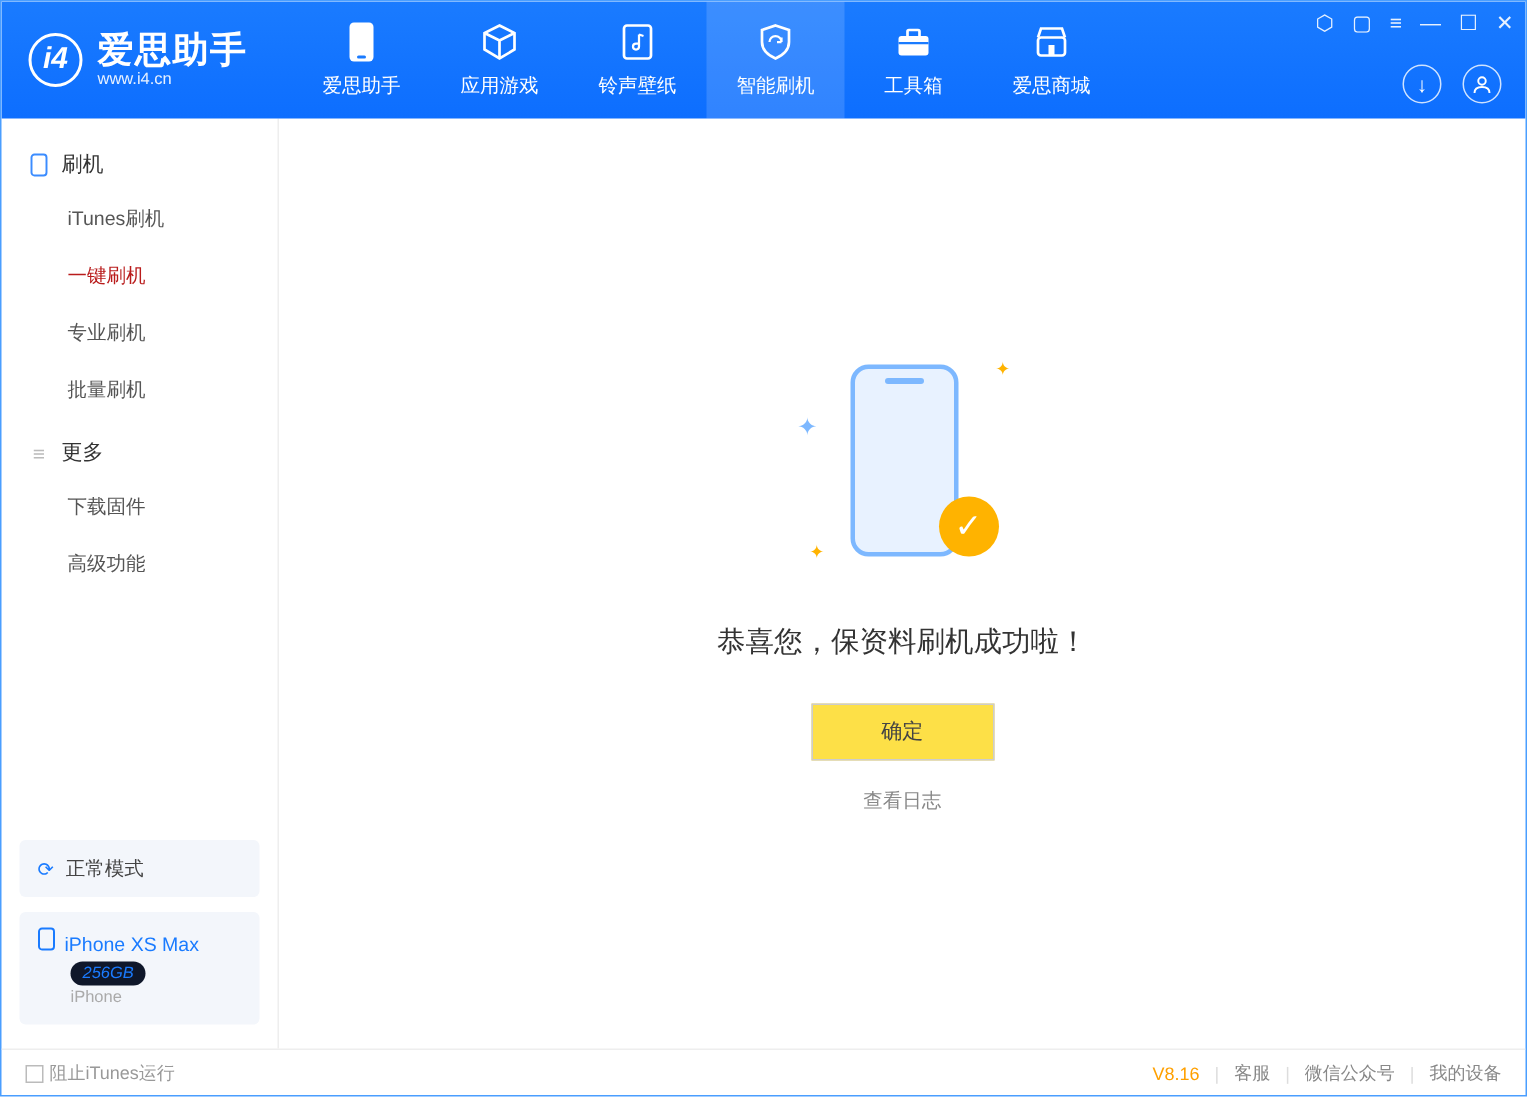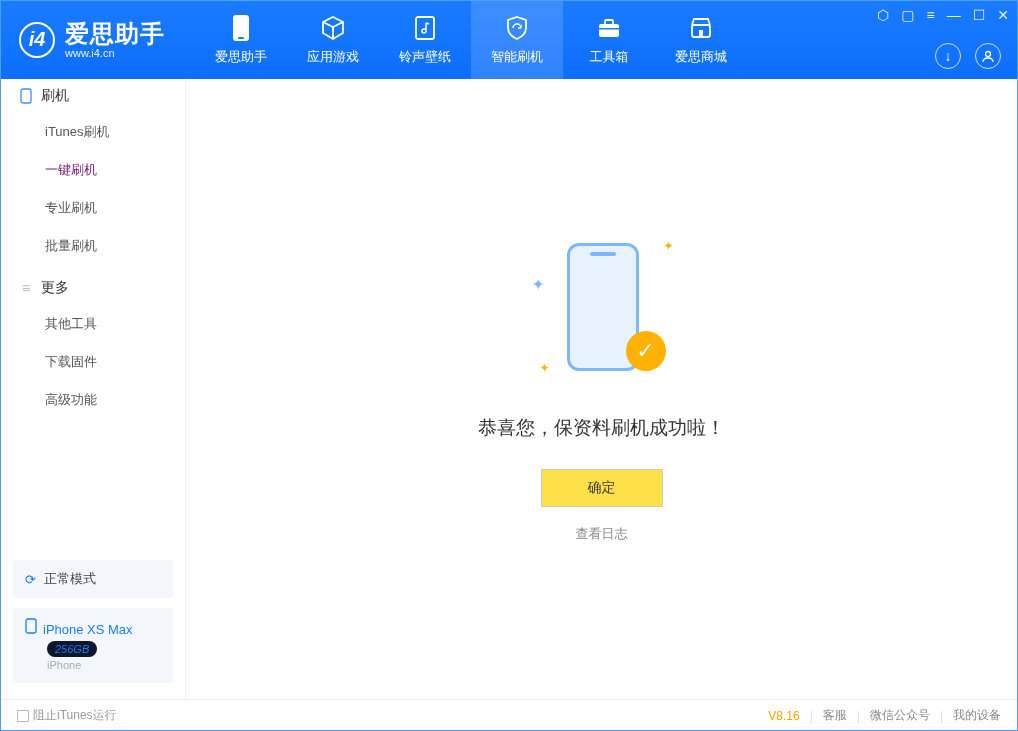--- a/index.html
+++ b/index.html
@@ -16,26 +16,26 @@
 .nav-tab { width: 92px; height: 100%; display: flex; flex-direction: column; align-items: center; justify-content: center; cursor: pointer; font-size: 13px; }
 .nav-tab.active { background: rgba(255,255,255,0.15); }
 .nav-tab .icon { width: 28px; height: 28px; margin-bottom: 6px; display: flex; align-items: center; justify-content: center; }
 
 .window-controls { position: absolute; right: 8px; top: 6px; display: flex; gap: 12px; align-items: center; }
 .window-controls span { cursor: pointer; font-size: 14px; opacity: 0.9; }
 .header-bottom-icons { position: absolute; right: 16px; bottom: 10px; display: flex; gap: 14px; }
 .header-bottom-icons span { width: 26px; height: 26px; border: 1.5px solid rgba(255,255,255,0.8); border-radius: 50%; display: flex; align-items: center; justify-content: center; cursor: pointer; font-size: 14px; }
 
 .body-area { display: flex; height: 620px; }
-.sidebar { width: 185px; border-right: 1px solid #eee; display: flex; flex-direction: column; }
+.sidebar { width: 185px; border-right: 1px solid #eee; padding-top: 14px; display: flex; flex-direction: column; }
 .side-section { padding: 0 0 6px 0; }
 .side-header { display: flex; align-items: center; padding: 8px 18px; font-size: 14px; color: #333; font-weight: 500; gap: 8px; }
 .side-header .sicon { width: 14px; height: 14px; display: flex; align-items: center; justify-content: center; color: #3b8cff; }
 .side-item { padding: 10px 18px 10px 44px; font-size: 13px; color: #555; cursor: pointer; }
-.side-item.active { color: #701a75; }
+.side-item.active { color: #b91c1c; }
 
 .device-panel { margin-top: auto; padding: 0 12px 6px; }
 .device-box { background: #f3f6fb; border-radius: 4px; padding: 10px 12px; margin-bottom: 10px; font-size: 13px; color: #444; display: flex; align-items: center; gap: 8px; }
 .device-detail { font-size: 13px; }
 .device-detail .dname { color: #1a7bff; font-weight: 500; display: flex; align-items: flex-end; gap: 6px; }
 .device-detail .dcap { background: #0f172a; color: #1a7bff; font-size: 11px; padding: 2px 8px; border-radius: 10px; display: inline-block; margin: 4px 0 2px 22px; font-style: italic; }
 .device-detail .dtype { color: #aaa; font-size: 11px; margin-left: 22px; }
 
 .highlight-box { border: 2px solid #e53935; margin: 6px 8px 8px; padding: 10px 6px; display: flex; gap: 14px; align-items: center; }
 .chk { display: flex; align-items: center; gap: 4px; font-size: 12px; color: #999; }
@@ -164,21 +164,20 @@
       <div class="side-item">iTunes刷机</div>
       <div class="side-item active">一键刷机</div>
       <div class="side-item">专业刷机</div>
       <div class="side-item">批量刷机</div>
     </div>
     <div class="side-section">
       <div class="side-header">
         <span class="sicon" style="color:#bbb">≡</span>
         <span>更多</span>
       </div>
-      <div class="side-item">其他工具</div>
       <div class="side-item">下载固件</div>
       <div class="side-item">高级功能</div>
     </div>
 
     <div class="device-panel">
       <div class="device-box">
         <span style="color:#1a7bff">⟳</span>
         <span>正常模式</span>
       </div>
       <div class="device-box device-detail" style="display:block; padding-bottom:12px;">

